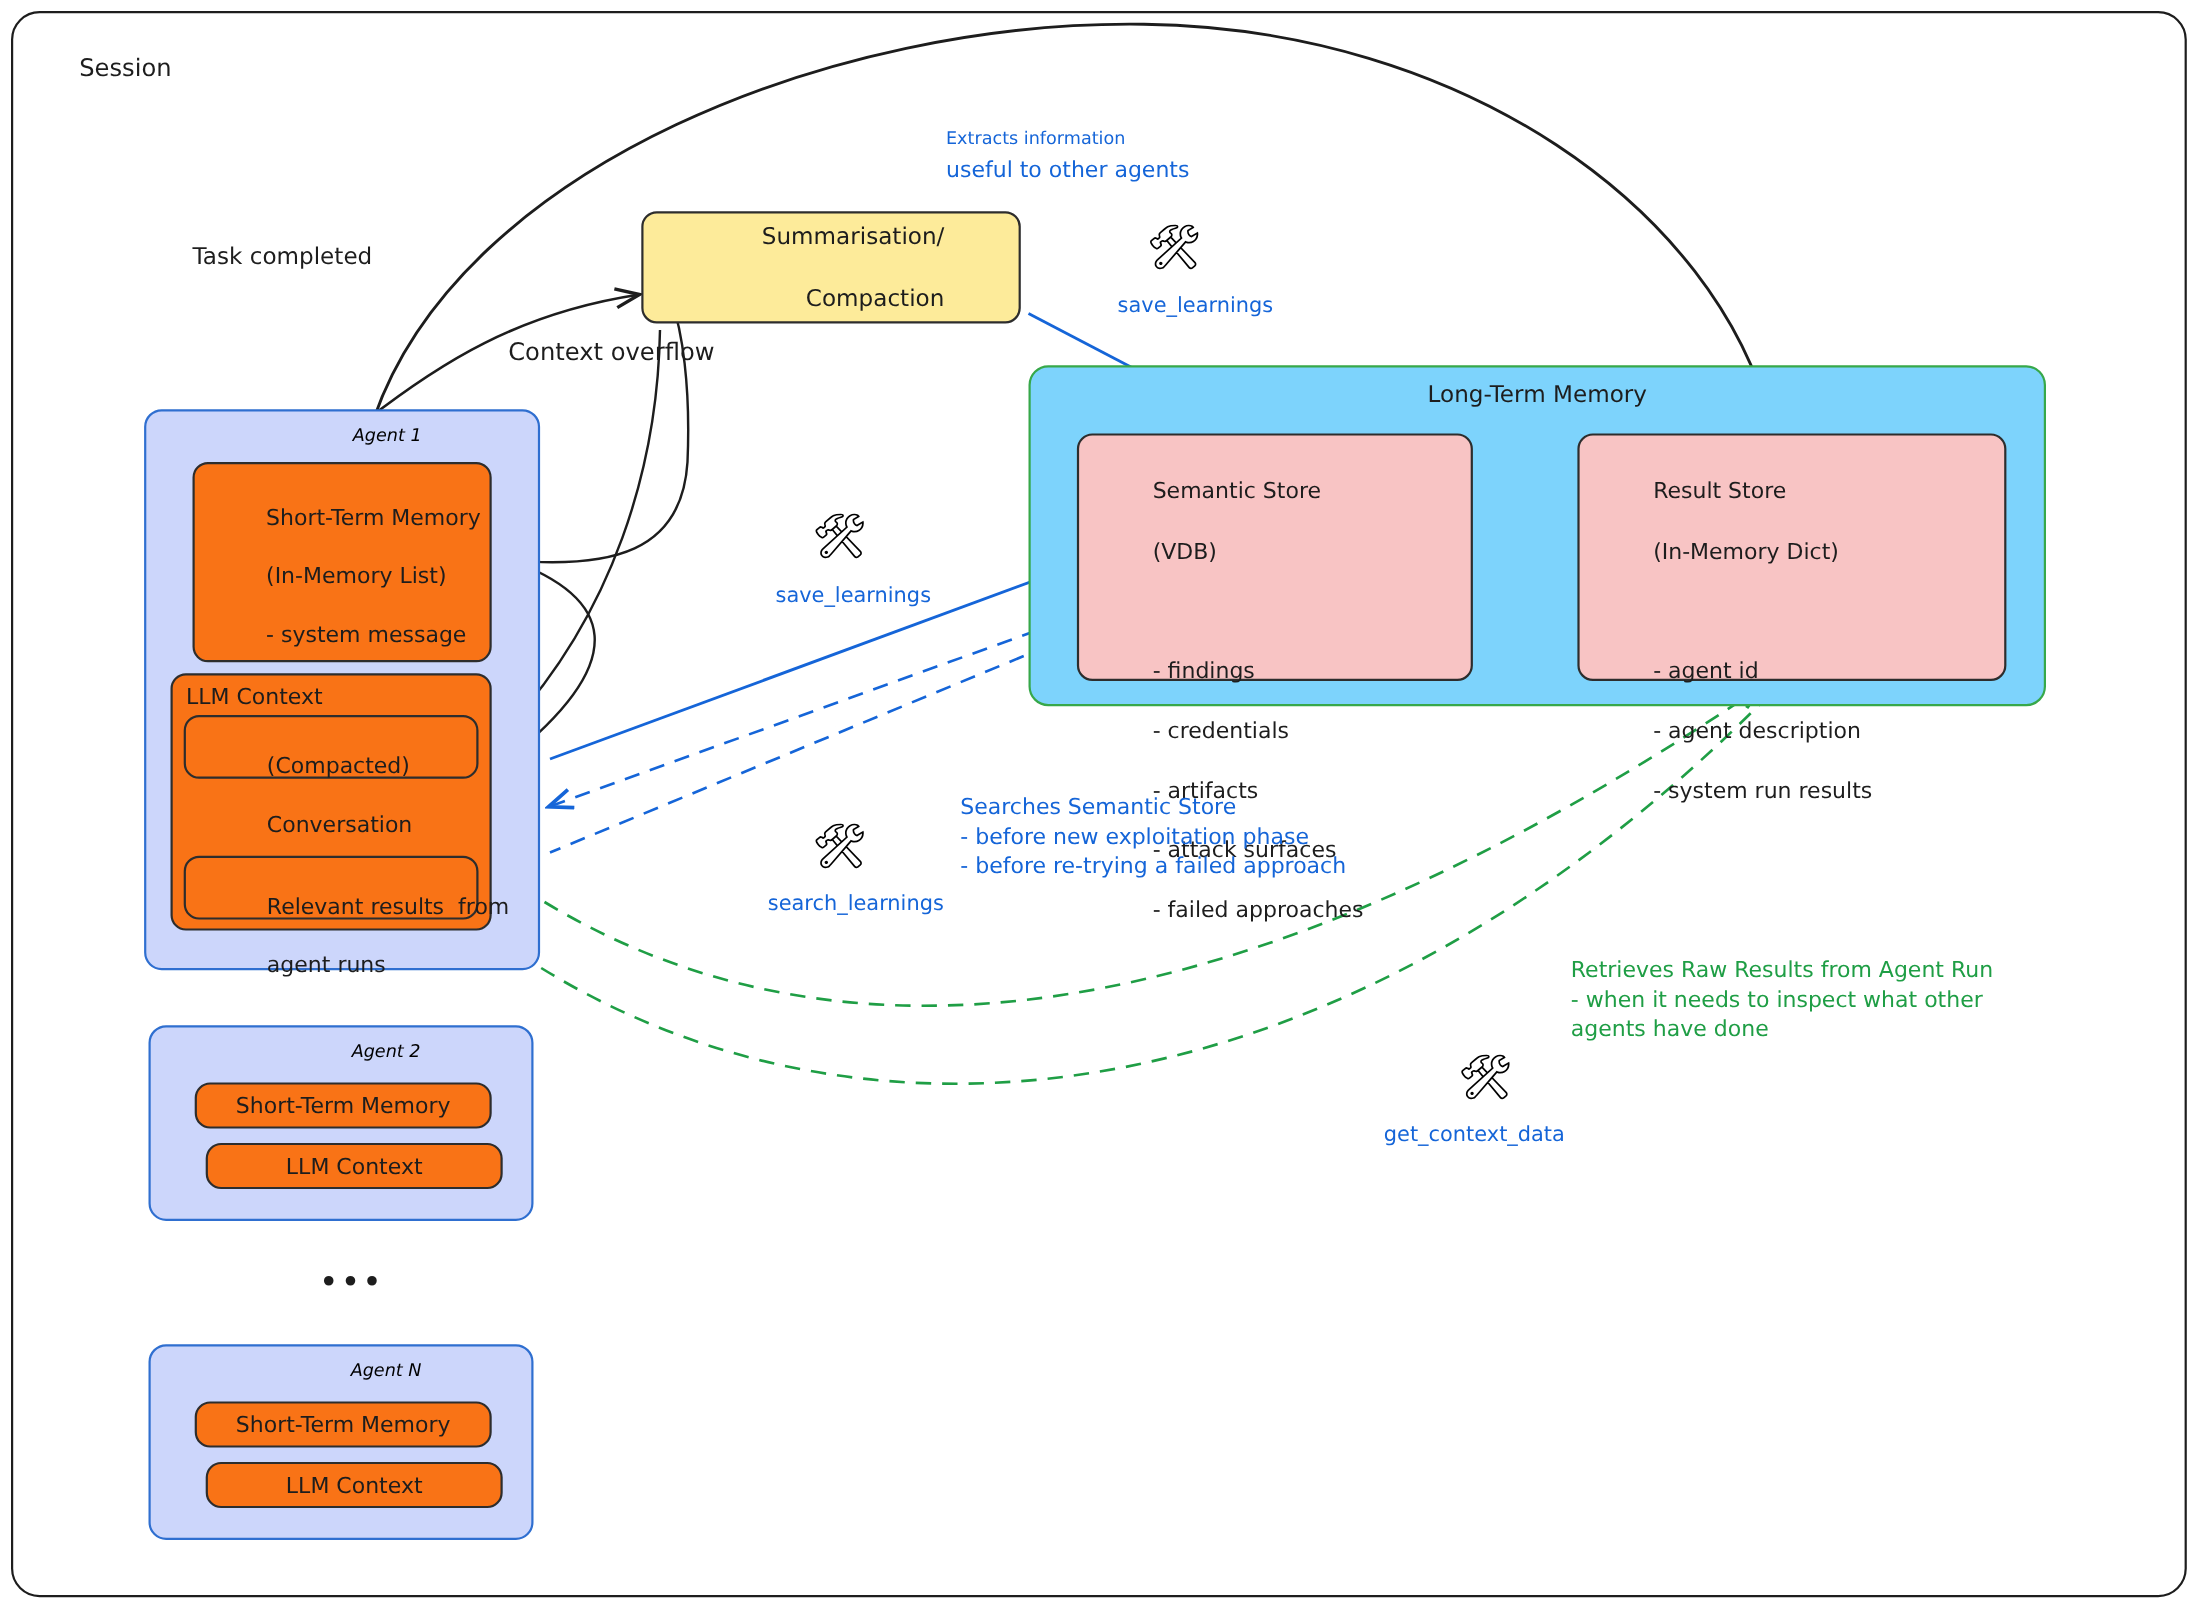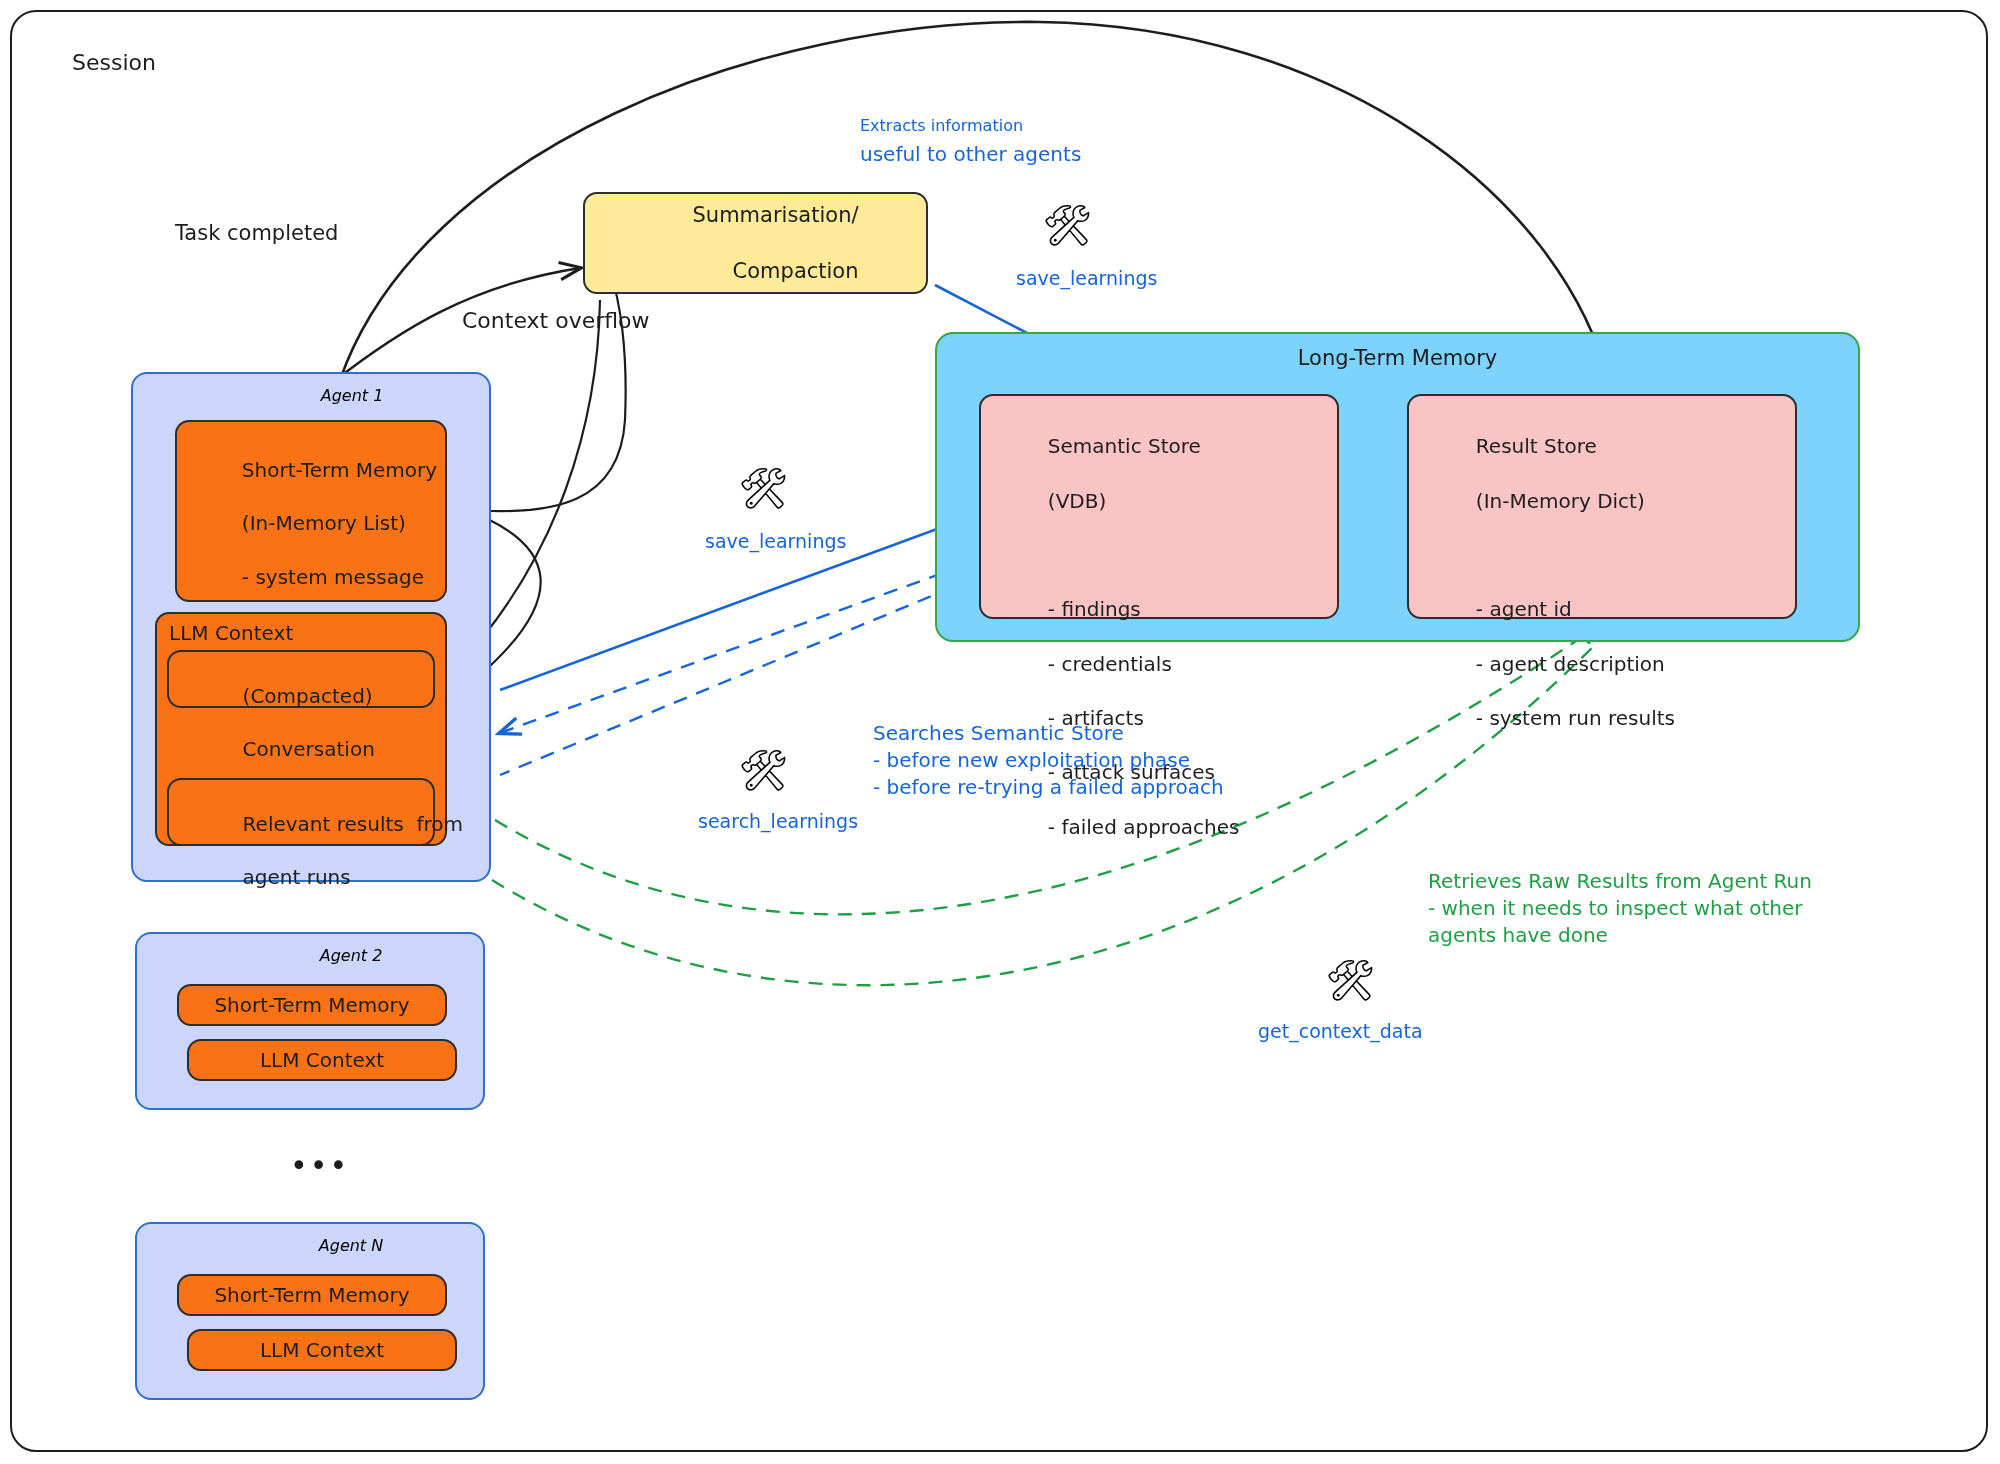--- a/index.html
+++ b/index.html
@@ -136,21 +136,21 @@
       <div class="txt" style="top:6px;left:12px;">LLM Context</div>
 
       <div class="mem-box" style="left:10px;top:36px;width:268px;height:58px;font-size:20px;">
         <div class="txt" style="top:4px;left:10px;">
           <span>(Compacted)</span><br>
           <span>Conversation</span>
         </div>
       </div>
 
 
-      <div class="mem-box" style="left:10px;top:164px;width:268px;height:68px;font-size:20px;">
+      <div class="mem-box" style="left:10px;top:164px;width:268px;height:58px;font-size:20px;">
         <div class="txt" style="top:4px;left:10px;">
           <span>Relevant results  from</span><br>
           <span>agent runs</span>
         </div>
       </div>
     </div>
   </div>
 
   <div class="agent-box" style="left:135px;top:932px;width:350px;height:178px;">
     <div class="agent-title" style="top:12px;">Agent 2</div>
@@ -183,21 +183,21 @@
         <span>(VDB)</span><br>
         <span style="font-size:10px;">&nbsp;</span><br>
         <span>- findings</span><br>
         <span>- credentials</span><br>
         <span>- artifacts</span><br>
         <span>- attack surfaces</span><br>
         <span>- failed approaches</span>
       </div>
     </div>
 
-    <div class="store-box" style="left:470px;top:60px;width:390px;height:225px;font-size:20px;">
+    <div class="store-box" style="left:497px;top:60px;width:390px;height:225px;font-size:20px;">
       <div class="txt">
         <span>Result Store</span><br>
         <span>(In-Memory Dict)</span><br>
         <span style="font-size:10px;">&nbsp;</span><br>
         <span>- agent id</span><br>
         <span>- agent description</span><br>
         <span>- system run results</span>
       </div>
     </div>
   </div>

